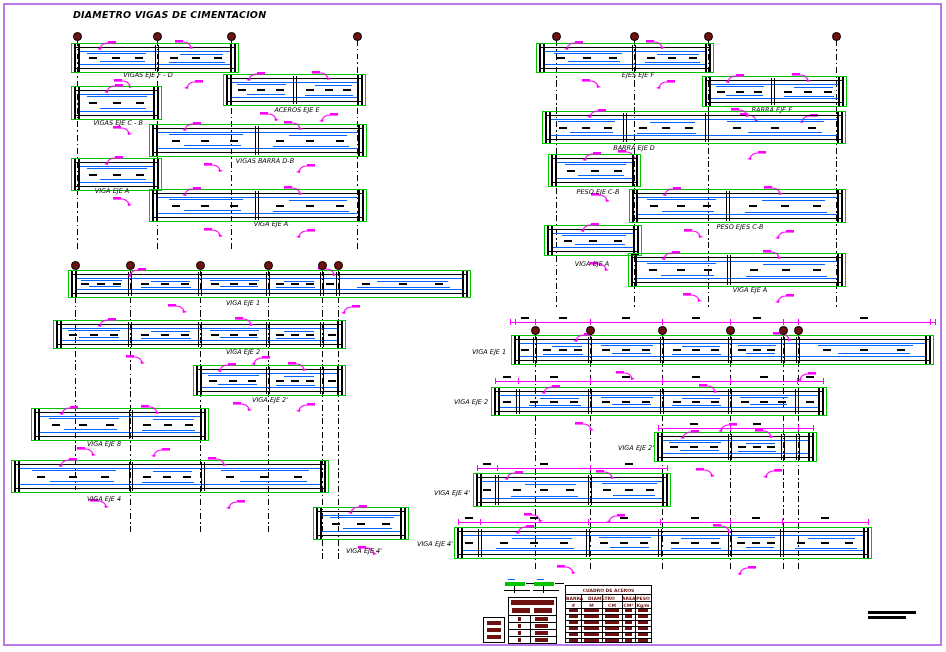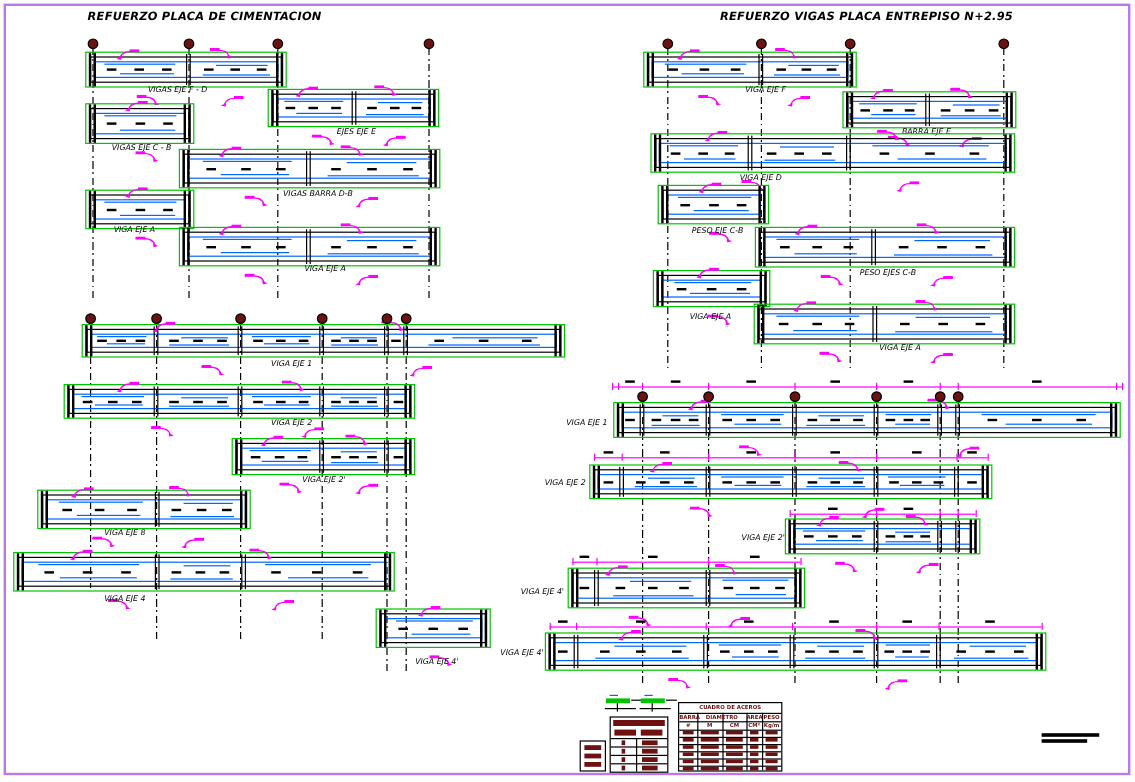--- a/index.html
+++ b/index.html
@@ -27,22 +27,21 @@
   .tblborder{border:1px solid #000;background:#fff}
   .ttext{font:bold 4.5px "DejaVu Sans",sans-serif;color:#6d1111;white-space:nowrap;text-align:center}
   .greenbar{background:#00c400}
   .hookline{background:#000}
   .bluetick{background:#0066ff}
 </style>
 </head>
 <body>
 
 <div id="canvas">
-  <div class="abs title" style="left:73px;top:9px">REFUERZO PLACA DE CIMENTACION</div>
-  <div class="abs title" style="left:600px;top:9px">REFUERZO VIGAS PLACA ENTREPISO N+2.95</div>
+  <div class="abs title" style="left:73px;top:9px">DIAMETRO VIGAS DE CIMENTACION</div>
   <div id="drawing" class="abs" style="left:0;top:0;width:0;height:0">
       <div class="abs frame" style="left: 3px; top: 3px; width: 939px; height: 643px;"></div>
       <div class="abs gridline" style="left: 77px; top: 40px; height: 210px;"></div>
       <div class="abs gridline" style="left: 157px; top: 40px; height: 210px;"></div>
       <div class="abs gridline" style="left: 231px; top: 40px; height: 210px;"></div>
       <div class="abs gridline" style="left: 357px; top: 40px; height: 210px;"></div>
       <div class="abs gridline" style="left: 75px; top: 270px; height: 220px;"></div>
       <div class="abs gridline" style="left: 130px; top: 270px; height: 263px;"></div>
       <div class="abs gridline" style="left: 200px; top: 270px; height: 263px;"></div>
       <div class="abs gridline" style="left: 268px; top: 270px; height: 263px;"></div>
@@ -127,21 +126,21 @@
         <div class="abs ann" style="left: 259.4px; top: 106px; width: 20px; height: 9px; transform: scaleX(-1);"><svg width="20" height="9" viewBox="0 0 20 9">
             <path d="M19 2 H11 Q5 2 3 7" fill="none" stroke="#ff00ff" stroke-width="1.2"></path>
             <path d="M4.5 6 L0 8 L4 9 Z" fill="#ff00ff"></path>
             <rect x="11" y="0" width="8" height="2.2" fill="#ff00ff"></rect>
           </svg></div>
         <div class="abs ann" style="left: 318.8px; top: 107px; width: 20px; height: 9px;"><svg width="20" height="9" viewBox="0 0 20 9">
             <path d="M19 2 H11 Q5 2 3 7" fill="none" stroke="#ff00ff" stroke-width="1.2"></path>
             <path d="M4.5 6 L0 8 L4 9 Z" fill="#ff00ff"></path>
             <rect x="11" y="0" width="8" height="2.2" fill="#ff00ff"></rect>
           </svg></div>
-        <div class="abs blabel" style="left: 227px; top: 106px;">EJES EJE E</div>
+        <div class="abs blabel" style="left: 227px; top: 106px;">ACEROS EJE E</div>
       </div>
       <div class="abs" style="left: 0px; top: 0px; width: 0px; height: 0px;">
         <div class="abs grect" style="left: 71px; top: 86px; width: 91px; height: 34px;"></div>
         <div class="abs brect" style="left: 75px; top: 90px; width: 83px; height: 26px;"></div>
         <div class="abs blrect" style="left: 78px; top: 94px; width: 77px; height: 18px;"></div>
         <div class="abs endcap" style="left: 74px; top: 87px; height: 32px;"></div>
         <div class="abs endcap" style="left: 153px; top: 87px; height: 32px;"></div>
         <div class="abs smudge" style="left: 89.26px; top: 102px; width: 8px; height: 2px;"></div>
         <div class="abs smudge" style="left: 112.5px; top: 102px; width: 8px; height: 2px;"></div>
         <div class="abs smudge" style="left: 135.74px; top: 102px; width: 8px; height: 2px;"></div>
@@ -550,21 +549,21 @@
         <div class="abs ann" style="left: 580.8px; top: 73px; width: 20px; height: 9px; transform: scaleX(-1);"><svg width="20" height="9" viewBox="0 0 20 9">
             <path d="M19 2 H11 Q5 2 3 7" fill="none" stroke="#ff00ff" stroke-width="1.2"></path>
             <path d="M4.5 6 L0 8 L4 9 Z" fill="#ff00ff"></path>
             <rect x="11" y="0" width="8" height="2.2" fill="#ff00ff"></rect>
           </svg></div>
         <div class="abs ann" style="left: 655.6px; top: 74px; width: 20px; height: 9px;"><svg width="20" height="9" viewBox="0 0 20 9">
             <path d="M19 2 H11 Q5 2 3 7" fill="none" stroke="#ff00ff" stroke-width="1.2"></path>
             <path d="M4.5 6 L0 8 L4 9 Z" fill="#ff00ff"></path>
             <rect x="11" y="0" width="8" height="2.2" fill="#ff00ff"></rect>
           </svg></div>
-        <div class="abs blabel" style="left: 568px; top: 71px;">VIGA EJE F</div>
+        <div class="abs blabel" style="left: 568px; top: 71px;">EJES EJE F</div>
       </div>
       <div class="abs" style="left: 0px; top: 0px; width: 0px; height: 0px;">
         <div class="abs grect" style="left: 702px; top: 76px; width: 145px; height: 31px;"></div>
         <div class="abs brect" style="left: 706px; top: 80px; width: 137px; height: 23px;"></div>
         <div class="abs blrect" style="left: 709px; top: 84px; width: 131px; height: 15px;"></div>
         <div class="abs endcap" style="left: 705px; top: 77px; height: 29px;"></div>
         <div class="abs endcap" style="left: 838px; top: 77px; height: 29px;"></div>
         <div class="abs divider" style="left: 771px; top: 78px; height: 27px;"></div>
         <div class="abs smudge" style="left: 716.74px; top: 90.5px; width: 8px; height: 2px;"></div>
         <div class="abs smudge" style="left: 735.5px; top: 90.5px; width: 8px; height: 2px;"></div>
@@ -634,21 +633,21 @@
         <div class="abs ann" style="left: 617.04px; top: 144px; width: 20px; height: 9px; transform: scaleX(-1);"><svg width="20" height="9" viewBox="0 0 20 9">
             <path d="M19 2 H11 Q5 2 3 7" fill="none" stroke="#ff00ff" stroke-width="1.2"></path>
             <path d="M4.5 6 L0 8 L4 9 Z" fill="#ff00ff"></path>
             <rect x="11" y="0" width="8" height="2.2" fill="#ff00ff"></rect>
           </svg></div>
         <div class="abs ann" style="left: 747.28px; top: 145px; width: 20px; height: 9px;"><svg width="20" height="9" viewBox="0 0 20 9">
             <path d="M19 2 H11 Q5 2 3 7" fill="none" stroke="#ff00ff" stroke-width="1.2"></path>
             <path d="M4.5 6 L0 8 L4 9 Z" fill="#ff00ff"></path>
             <rect x="11" y="0" width="8" height="2.2" fill="#ff00ff"></rect>
           </svg></div>
-        <div class="abs blabel" style="left: 564px; top: 144px;">VIGA EJE D</div>
+        <div class="abs blabel" style="left: 564px; top: 144px;">BARRA EJE D</div>
       </div>
       <div class="abs" style="left: 0px; top: 0px; width: 0px; height: 0px;">
         <div class="abs grect" style="left: 548px; top: 154px; width: 93px; height: 33px;"></div>
         <div class="abs brect" style="left: 552px; top: 158px; width: 85px; height: 25px;"></div>
         <div class="abs blrect" style="left: 555px; top: 162px; width: 79px; height: 17px;"></div>
         <div class="abs endcap" style="left: 551px; top: 155px; height: 31px;"></div>
         <div class="abs endcap" style="left: 632px; top: 155px; height: 31px;"></div>
         <div class="abs smudge" style="left: 566.7px; top: 169.5px; width: 8px; height: 2px;"></div>
         <div class="abs smudge" style="left: 590.5px; top: 169.5px; width: 8px; height: 2px;"></div>
         <div class="abs smudge" style="left: 614.3px; top: 169.5px; width: 8px; height: 2px;"></div>

